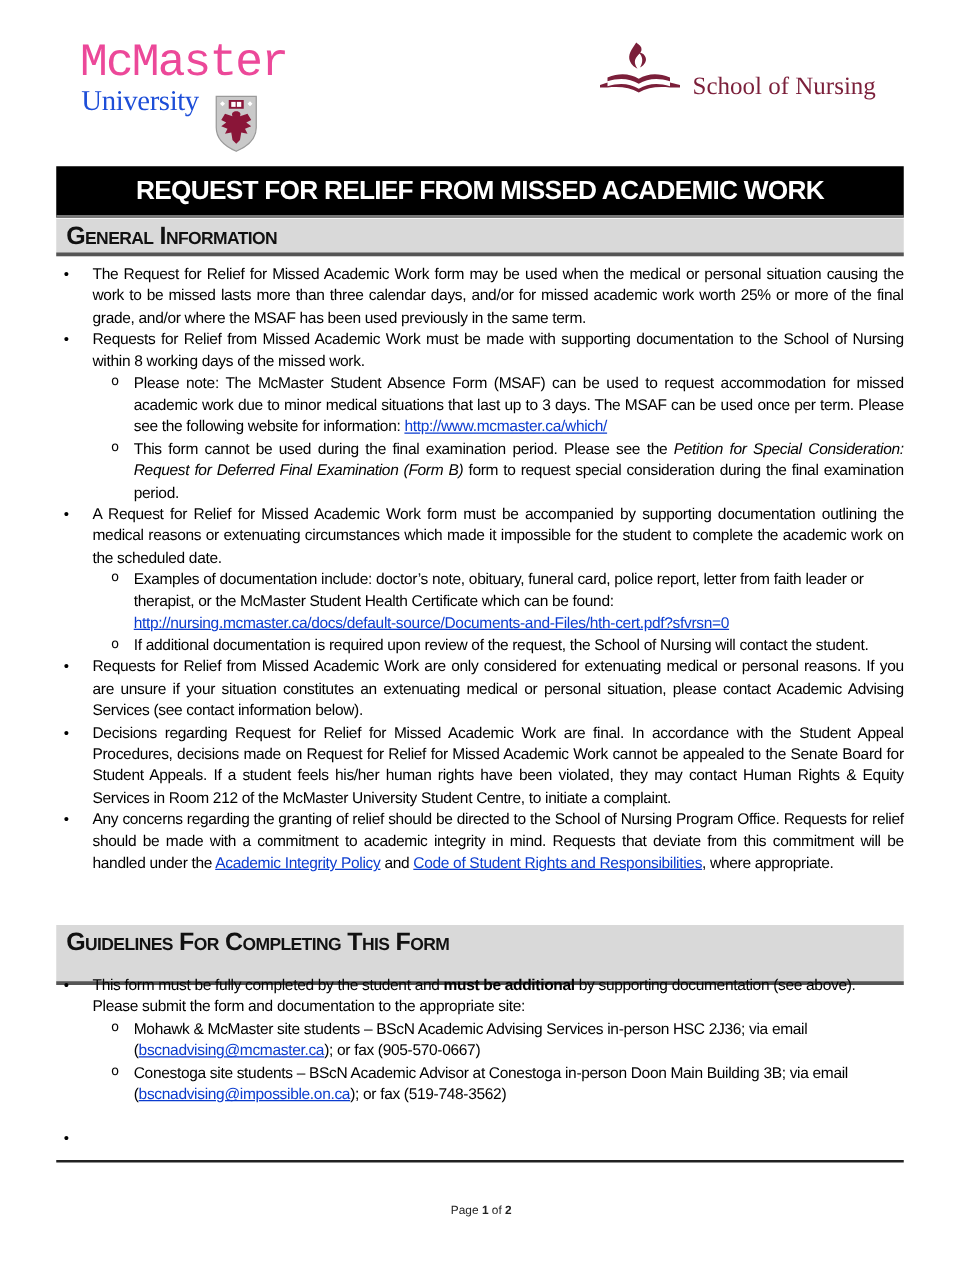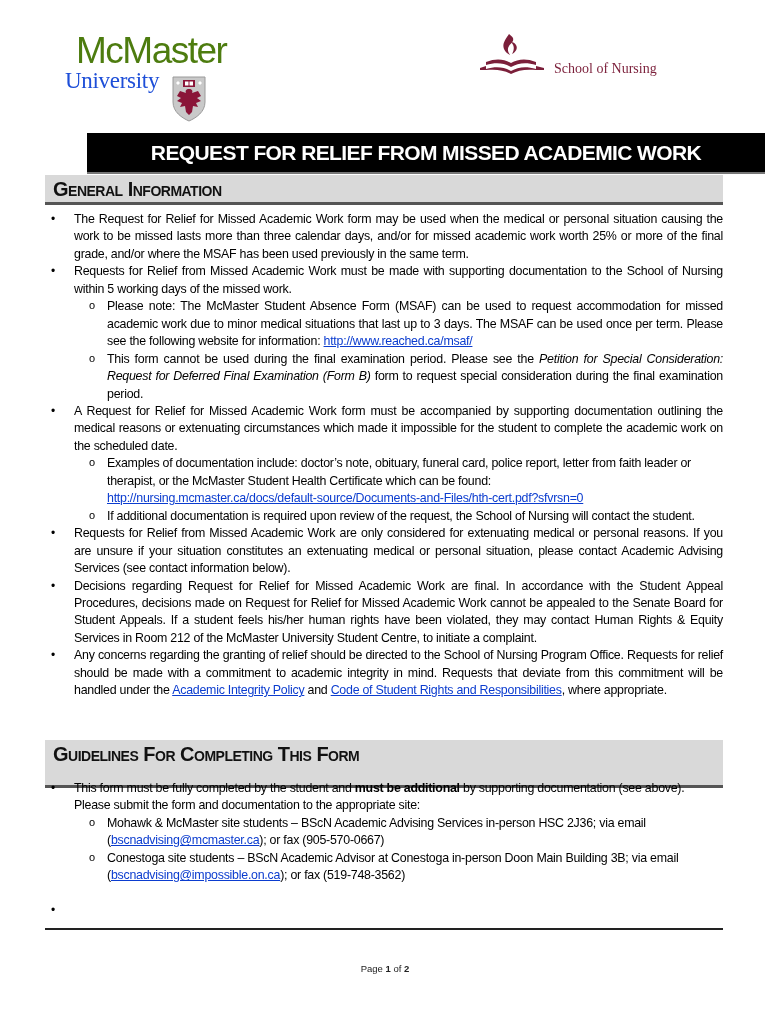--- a/index.html
+++ b/index.html
@@ -2,46 +2,45 @@
 <html><head>
 <meta charset="utf-8">
 <style>
   html, body { margin: 0; padding: 0; background: #ffffff; }
   body {
     width: 770px; height: 1024px; position: relative; overflow: hidden;
     font-family: "Liberation Sans", sans-serif; color: #000;
   }
   .logo-mcmaster { position: absolute; left: 64px; top: 32px; width: 160px; height: 90px; }
   .mc-word {
-    position: absolute; left: 12px; top: 0;
-    font-family: Liberation Sans, sans-serif; font-size: 37px; line-height: 38px;
-    color: #4d7c0f; letter-spacing: -1.5px;
+    position: absolute; left: 0; top: 0;
+    font-family: Liberation Mono, monospace; font-size: 37px; line-height: 38px;
+    color: #ec4899; letter-spacing: -1.5px;
   }
   .uni-word {
     position: absolute; left: 1px; top: 36px;
     font-family: "Liberation Serif", serif; font-size: 23px; line-height: 26px;
     color: #1d4ed8; letter-spacing: -0.3px;
   }
   .crest { position: absolute; left: 108px; top: 44px; width: 34px; height: 46px; }
 
   .logo-nursing { position: absolute; left: 478px; top: 30px; width: 240px; height: 60px; }
   .nursing-mark { position: absolute; left: 0; top: 0; width: 70px; height: 52px; }
   .nursing-word {
     position: absolute; left: 76px; top: 28px;
-    font-family: "Liberation Serif", serif; font-size: 14px; line-height: 22px;
+    font-family: "Liberation Serif", serif; font-size: 20px; line-height: 22px;
     color: #7b1f3a; white-space: nowrap;
   }
 
   .title-bar {
     position: absolute; left: 45px; top: 133px; width: 678px; height: 39px;
     background: #000; color: #fff; text-align: center;
     font-family: "Liberation Sans", sans-serif; font-weight: bold;
     font-size: 21px; line-height: 39px; letter-spacing: -0.6px;
     border-bottom: 2px solid #777;
-    margin-left: 42px;
   }
   .section-bar {
     position: absolute; left: 45px; width: 678px; height: 28px;
     background: #d9d9d9; border-bottom: 3px solid #555;
     box-sizing: border-box;
   }
   .section-bar span {
     position: absolute; left: 8px; top: 4px;
     font-weight: bold; font-size: 20px; line-height: 20px;
     font-variant: small-caps; letter-spacing: -0.5px; color: #111;
@@ -113,25 +112,25 @@
 </div>
 
 <div class="body-text gen-list">
   <div class="item">
     <span class="bullet">•</span>
     <span>The Request for Relief for Missed Academic Work form may be used when the medical or personal situation causing the work to be missed lasts more than three calendar days, and/or for missed academic work worth 25% or more of the final grade, and/or where the MSAF has been used previously in the same term.</span>
   </div>
 
   <div class="item">
     <span class="bullet">•</span>
-    <span>Requests for Relief from Missed Academic Work must be made with supporting documentation to the School of Nursing within 5 working days of the missed work.</span>
+    <span>Requests for Relief from Missed Academic Work must be made with supporting documentation to the School of Nursing within 8 working days of the missed work.</span>
   </div>
   <div class="sub">
     <span class="bullet">o</span>
-    <span>Please note: The McMaster Student Absence Form (MSAF) can be used to request accommodation for missed academic work due to minor medical situations that last up to 3 days. The MSAF can be used once per term. Please see the following website for information: </span><a class="link">http://www.reached.ca/msaf/</a>
+    <span>Please note: The McMaster Student Absence Form (MSAF) can be used to request accommodation for missed academic work due to minor medical situations that last up to 3 days. The MSAF can be used once per term. Please see the following website for information: </span><a class="link">http://www.mcmaster.ca/which/</a>
   </div>
   <div class="sub">
     <span class="bullet">o</span>
     <span>This form cannot be used during the final examination period. Please see the </span><span class="it">Petition for Special Consideration: Request for Deferred Final Examination (Form B)</span><span> form to request special consideration during the final examination period.</span>
   </div>
 
   <div class="item">
     <span class="bullet">•</span>
     <span>A Request for Relief for Missed Academic Work form must be accompanied by supporting documentation outlining the medical reasons or extenuating circumstances which made it impossible for the student to complete the academic work on the scheduled date.</span>
   </div>

